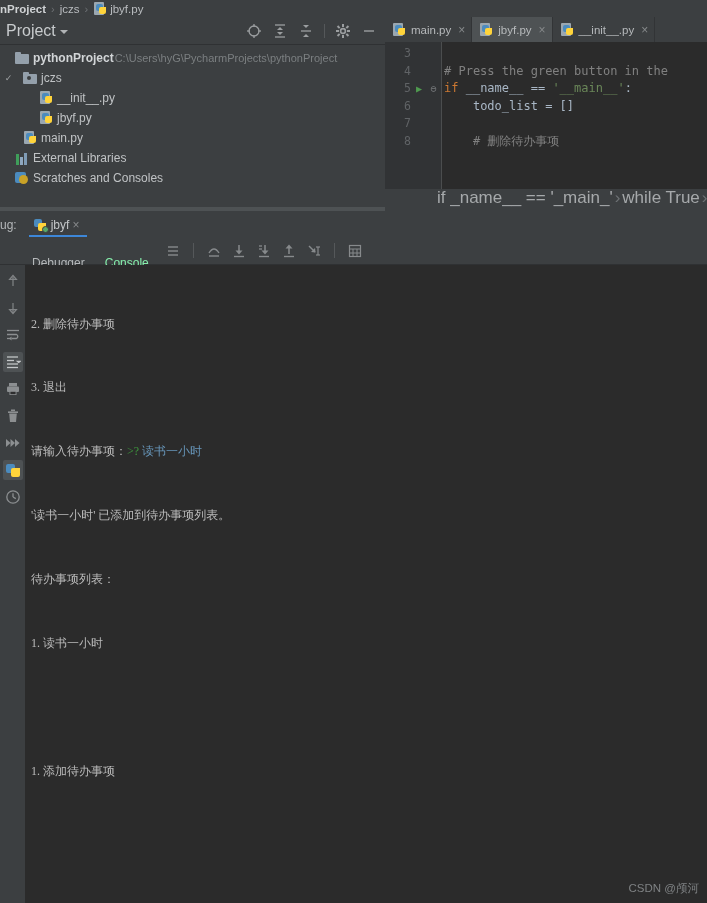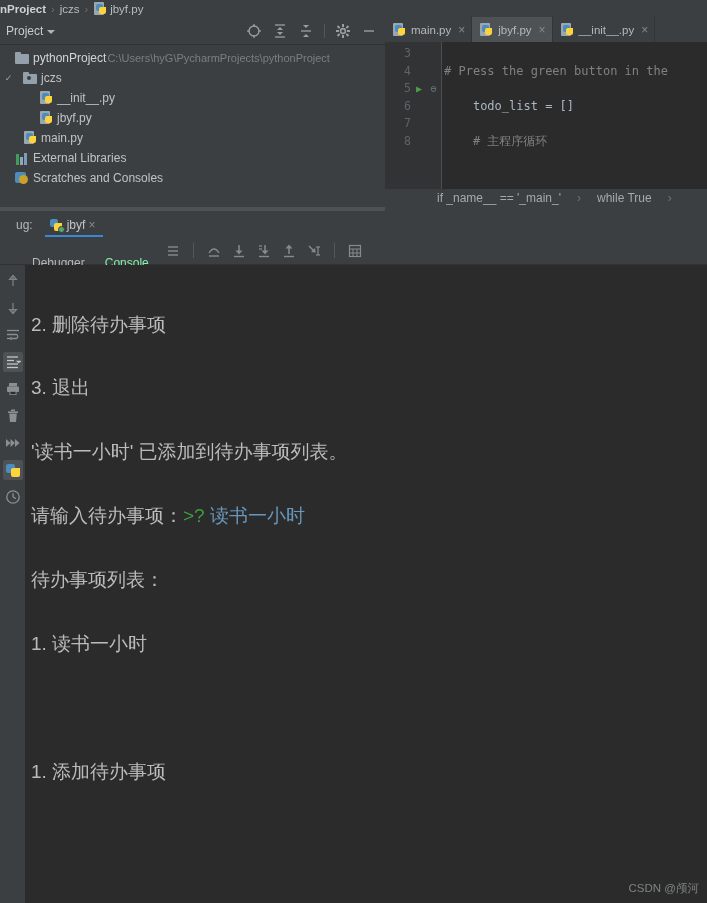--- a/index.html
+++ b/index.html
@@ -49,21 +49,21 @@
   }
   .project-header {
     height: 28px;
     display: flex;
     align-items: center;
     padding-left: 6px;
     border-bottom: 1px solid #2f3133;
     box-sizing: border-box;
   }
   .project-title {
-    font-size: 12px;
+    font-size: 16px;
     color: #c8cbcd;
     margin-right: 4px;
   }
   .caret-down {
     width: 0; height: 0;
     border-left: 4px solid transparent;
     border-right: 4px solid transparent;
     border-top: 4px solid #b0b3b5;
     margin-top: 2px;
   }
@@ -90,21 +90,21 @@
     padding-left: 2px;
     white-space: nowrap;
   }
   .tw { width: 13px; display: inline-block; text-align: center; flex: 0 0 13px; }
   .tw-arrow {
     color: #a0a3a5; font-size: 9px; line-height: 1;
   }
   .indent8 { width: 8px; flex: 0 0 8px; }
   .indent20 { width: 24px; flex: 0 0 24px; }
   .node-label { margin-left: 4px; color: #c0c3c5; }
-  .node-label.bold { font-weight: normal; color: #d2d5d7; }
+  .node-label.bold { font-weight: bold; color: #d2d5d7; }
   .node-path { margin-left: 1px; color: #7b7f81; font-size: 11px; }
 
   
   .ico-folder {
     width: 14px; height: 12px; position: relative; flex: 0 0 14px;
   }
   .ico-folder .body {
     position: absolute; left: 0; top: 2px; width: 14px; height: 10px;
     background: #94a0ab; border-radius: 1px;
   }
@@ -224,23 +224,23 @@
   .c-kw { color: #cc7832; }
   .c-var { color: #a9b7c6; }
   .c-str { color: #6a8759; }
   .c-op { color: #a9b7c6; }
   .bottom-crumb {
     height: 18px;
     background: #3c3f41;
     display: flex;
     align-items: center;
     padding-left: 52px;
-    font-size: 12px;
+    font-size: 17px;
     color: #a6a9ab;
-    gap: 16px;
+    gap: 2px;
     white-space: nowrap;
     overflow: hidden;
   }
   .bottom-crumb .sep { color: #6d7174; }
 
   
   .debug-window {
     position: absolute;
     left: 0; top: 207px;
     width: 707px; height: 696px;
@@ -253,21 +253,21 @@
   }
   .hscroll-strip .thumb {
     position: absolute; left: 0; top: 0; height: 4px; width: 385px;
     background: #4e5254;
   }
   .debug-tabrow {
     height: 25px;
     background: #3c3f41;
     display: flex;
     align-items: center;
-    padding-left: 16px;
+    padding-left: 0px;
     position: relative;
   }
   .debug-label {
     font-size: 12px; color: #b5b8ba; margin-left: 0px; padding-left: 0px;
   }
   .debug-session {
     display: flex; align-items: center; gap: 3px;
     margin-left: 12px;
     padding: 0 8px 0 5px;
     height: 25px;
@@ -348,22 +348,22 @@
     opacity: .85;
   }
   .rail-btn.sel { background: #4e5254; opacity: 1; }
   .console-text {
     position: absolute;
     left: 25px; top: 0;
     width: 682px; height: 638px;
     background: #2b2b2b;
     padding: 6px 0 0 6px;
     box-sizing: border-box;
-    font-family: Liberation Sans, sans-serif;
-    font-size: 19px;
+    font-family: Liberation Serif, serif;
+    font-size: 12px;
     line-height: 21.3px;
     color: #bbbbbb;
     overflow: hidden;
     white-space: pre;
   }
   .cl { height: 21.3px; white-space: pre; }
   .out { color: #bbbbbb; }
   .prompt { color: #3f9e3f; }
   .inval { color: #6897bb; }
   .watermark {
@@ -559,38 +559,39 @@
         <div class="cline">
           <span class="lnum">4</span>
           <span class="grun"></span>
           <span class="gfold"></span>
           <span class="ctext c-comment"># Press the green button in the</span>
         </div>
         <div class="cline">
           <span class="lnum">5</span>
           <span class="grun">▶</span>
           <span class="gfold">⊖</span>
+          <span class="ctext"><span class="c-kw">if</span><span class="c-op"> </span><span class="c-var">__name__</span><span class="c-op"> == </span><span class="c-str">'__main__'</span><span class="c-op">:</span></span>
         </div>
         <div class="cline">
           <span class="lnum">6</span>
           <span class="grun"></span>
           <span class="gfold"></span>
           <span class="ctext"><span class="c-op">    </span><span class="c-var">todo_list</span><span class="c-op"> = []</span></span>
         </div>
         <div class="cline">
           <span class="lnum">7</span>
           <span class="grun"></span>
           <span class="gfold"></span>
           <span class="ctext"></span>
         </div>
         <div class="cline">
           <span class="lnum">8</span>
           <span class="grun"></span>
           <span class="gfold"></span>
-          <span class="ctext c-comment">    # 主程序循环</span>
+          <span class="ctext c-comment">    # 删除待办事项</span>
         </div>
       </div>
     </div>
 
     <div class="bottom-crumb">
       <span>if _name__ == '_main_'</span>
       <span class="sep">›</span>
       <span>while True</span>
       <span class="sep">›</span>
     </div>
@@ -760,22 +761,22 @@
               <circle cx="8" cy="8" r="6.2" fill="none" stroke="#9a9d9f" stroke-width="1.3"></circle>
               <line x1="8" y1="4.3" x2="8" y2="8" stroke="#9a9d9f" stroke-width="1.3"></line>
               <line x1="8" y1="8" x2="10.8" y2="9.6" stroke="#9a9d9f" stroke-width="1.3"></line>
             </svg>
         </span>
       </div>
 
       <div class="console-text">
         <div class="cl"><span class="out">2. 删除待办事项</span></div>
         <div class="cl"><span class="out">3. 退出</span></div>
+        <div class="cl"><span class="out">请输入待办事项：</span><span class="prompt">&gt;? </span><span class="inval">读书一小时</span></div>
         <div class="cl"><span class="out">'读书一小时' 已添加到待办事项列表。</span></div>
-        <div class="cl"><span class="out">请输入待办事项：</span><span class="prompt">&gt;? </span><span class="inval">读书一小时</span></div>
         <div class="cl"><span class="out">待办事项列表：</span></div>
         <div class="cl"><span class="out">1. 读书一小时</span></div>
         <div class="cl"><span class="out"></span></div>
         <div class="cl"><span class="out">1. 添加待办事项</span></div>
         
         
         
         
         
         

